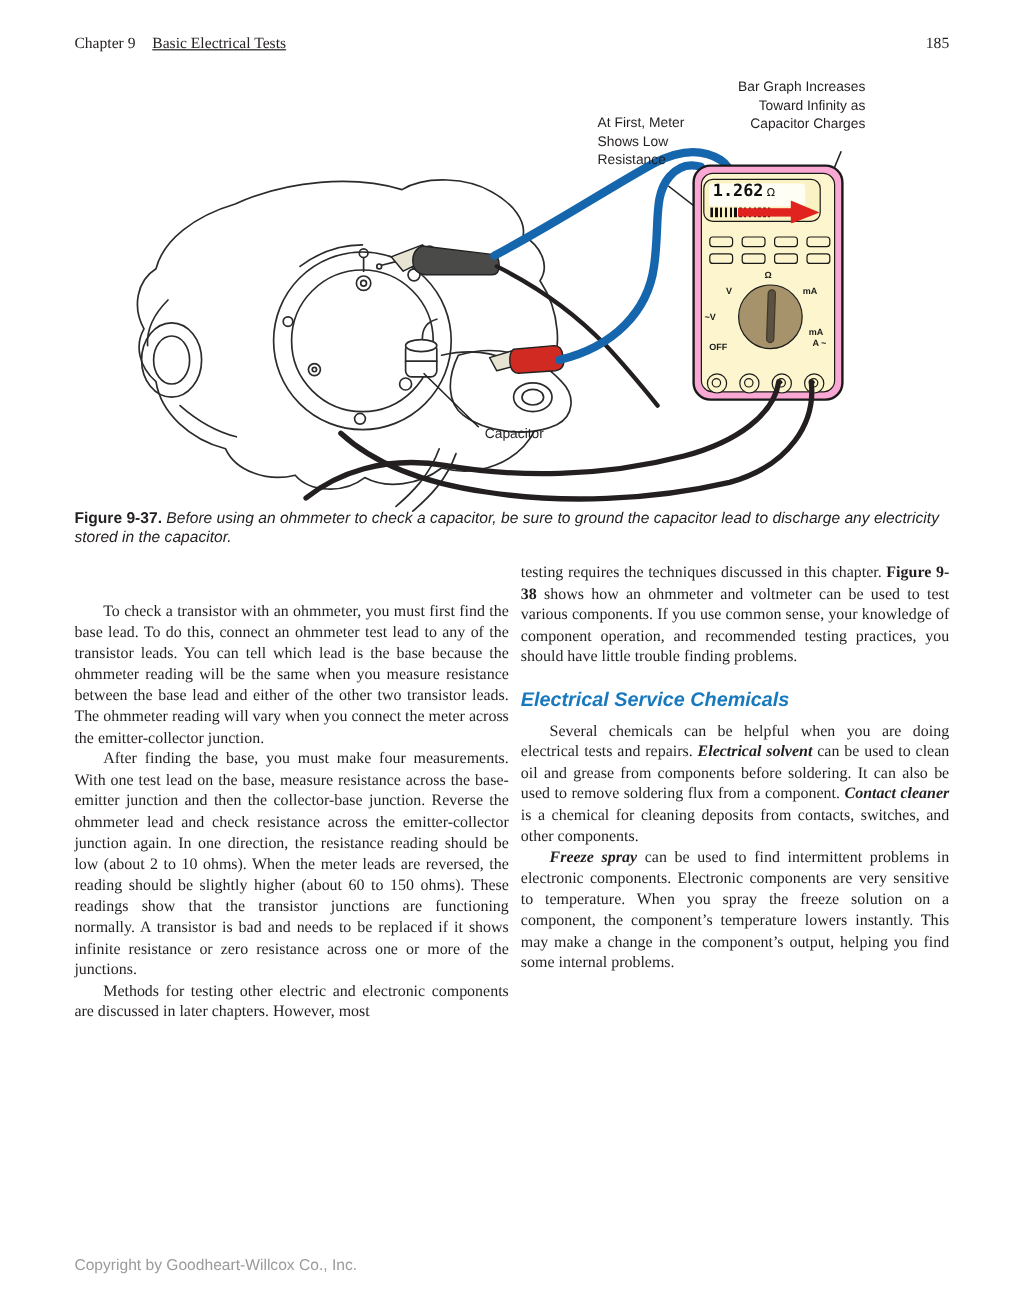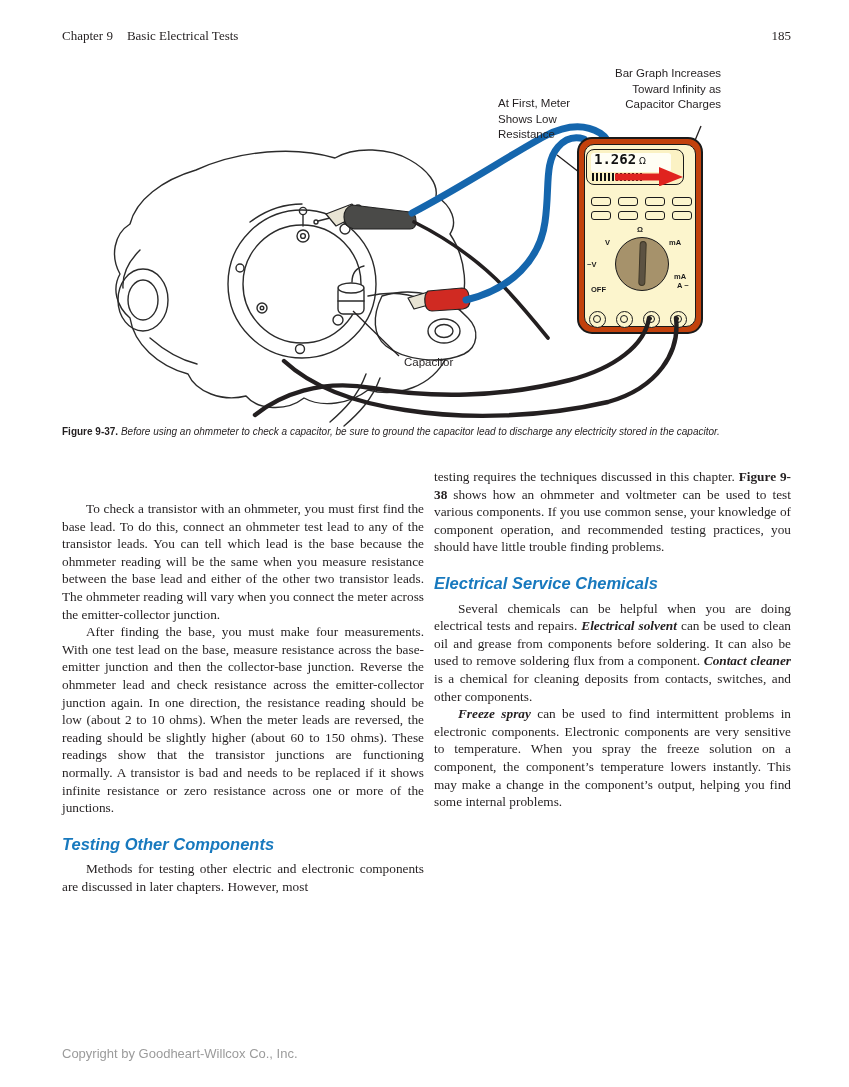--- a/index.html
+++ b/index.html
@@ -2,32 +2,32 @@
 <html><head>
 <meta charset="utf-8">
 <style>
   html,body{margin:0;padding:0;background:#e8e8e8;}
   #page{position:relative;width:849px;height:1087px;background:#ffffff;overflow:hidden;
         font-family:"Liberation Serif", serif;color:#231f20;}
 
   
   .hdr{position:absolute;top:28px;left:62px;right:58px;font-size:13px;}
   .hdr .pg{position:absolute;right:0;top:0;}
-  .hdr .sect{margin-left:14px;}
+  .hdr .sect{margin-left:14px;text-decoration:underline;}
 
   
   .fig-layer{position:absolute;left:0;top:0;width:849px;height:440px;}
   svg.linework{position:absolute;left:0;top:0;pointer-events:none;}
 
   .callout{position:absolute;font-family:"Liberation Sans", sans-serif;
            font-size:11.5px;line-height:15.5px;color:#231f20;white-space:nowrap;}
 
   
   .meter{position:absolute;left:577px;top:137px;width:126px;height:197px;
-         background:#c2410c;border:2px solid #1a1a1a;border-radius:15px;box-sizing:border-box;}
+         background:#f9a8d4;border:2px solid #1a1a1a;border-radius:15px;box-sizing:border-box;}
   .meter .panel{position:absolute;left:5px;top:5px;right:5px;bottom:5px;
          background:#fcf5cd;border:1.5px solid #1a1a1a;border-radius:10px;}
   .meter .display{position:absolute;left:7px;top:10px;width:98px;height:36px;
          background:#fbf2c4;border:1.5px solid #1a1a1a;border-radius:8px;box-sizing:border-box;}
   .meter .lcd{position:absolute;left:4px;top:3px;width:80px;height:19px;background:#fffef4;
          border-radius:3px;}
   .meter .val{position:absolute;left:7px;top:1px;font-family:"DejaVu Sans Mono", monospace;
          font-weight:bold;font-size:14px;color:#111;}
   .meter .unit{font-family:"DejaVu Sans", sans-serif;font-weight:normal;font-size:9px;}
   .meter .bars{position:absolute;left:5px;top:23px;width:50px;height:8px;
@@ -42,21 +42,21 @@
         font-size:7.5px;color:#1a1a1a;white-space:nowrap;}
   .jack{position:absolute;top:172px;width:17px;height:17px;border:1.6px solid #1a1a1a;
         border-radius:50%;background:#fcf5cd;box-sizing:border-box;}
   .jack .ring{position:absolute;left:2.6px;top:2.6px;width:8.5px;height:8.5px;
         border:1.4px solid #1a1a1a;border-radius:50%;box-sizing:border-box;}
   .jack.plugged .ring::after{content:"";position:absolute;left:1px;top:1px;width:3.8px;height:3.8px;
         background:#111;border-radius:50%;}
 
   
   .caption{position:absolute;left:62px;top:424px;width:730px;
-           font-family:"Liberation Sans", sans-serif;font-size:10px;line-height:15.5px;
+           font-family:"Liberation Sans", sans-serif;font-size:13px;line-height:15.5px;
            font-style:italic;color:#231f20;}
   .caption b{font-style:normal;font-weight:bold;}
 
   
   .col{position:absolute;top:468px;font-size:13.3px;line-height:17.6px;text-align:justify;}
   .col.left{left:62px;width:362px;margin-top:32px;}
   .col.right{left:434px;width:357px;}
   .col p{margin:0;text-indent:24px;}
   .col p.noindent{text-indent:0;}
   .col h2{margin:19px 0 7px 0;font-family:"Liberation Sans", sans-serif;
@@ -224,21 +224,20 @@
         <path d="M676,318 C680,352 658,388 608,402 C543,417 468,420 405,410 C350,402 310,385 284,361"></path>
       </g>
     </svg>
   </div>
 
   <div class="caption"><b>Figure 9-37.</b><span> Before using an ohmmeter to check a capacitor, be sure to ground the capacitor lead to discharge any electricity stored in the capacitor.</span></div>
 
   <div class="col left">
     <p><span>To check a transistor with an ohmmeter, you must first find the base lead. To do this, connect an ohmmeter test lead to any of the transistor leads. You can tell which lead is the base because the ohmmeter reading will be the same when you measure resistance between the base lead and either of the other two transistor leads. The ohmmeter reading will vary when you connect the meter across the emitter-collector junction.</span></p>
     <p><span>After finding the base, you must make four measurements. With one test lead on the base, measure resistance across the base-emitter junction and then the collector-base junction. Reverse the ohmmeter lead and check resistance across the emitter-collector junction again. In one direction, the resistance reading should be low (about 2 to 10 ohms). When the meter leads are reversed, the reading should be slightly higher (about 60 to 150 ohms). These readings show that the transistor junctions are functioning normally. A transistor is bad and needs to be replaced if it shows infinite resistance or zero resistance across one or more of the junctions.</span></p>
-    <h2>Testing Other Components</h2>
     <p><span>Methods for testing other electric and electronic components are discussed in later chapters. However, most</span></p>
   </div>
 
   <div class="col right">
     <p class="noindent"><span>testing requires the techniques discussed in this chapter. </span><span class="rt-b">Figure 9-38</span><span> shows how an ohmmeter and voltmeter can be used to test various components. If you use common sense, your knowledge of component operation, and recommended testing practices, you should have little trouble finding problems.</span></p>
     <h2>Electrical Service Chemicals</h2>
     <p><span>Several chemicals can be helpful when you are doing electrical tests and repairs. </span><span class="rt-bi">Electrical solvent</span><span> can be used to clean oil and grease from components before soldering. It can also be used to remove soldering flux from a component. </span><span class="rt-bi">Contact cleaner</span><span> is a chemical for cleaning deposits from contacts, switches, and other components.</span></p>
     <p><span class="rt-bi">Freeze spray</span><span> can be used to find intermittent problems in electronic components. Electronic components are very sensitive to temperature. When you spray the freeze solution on a component, the component’s temperature lowers instantly. This may make a change in the component’s output, helping you find some internal problems.</span></p>
   </div>
 

